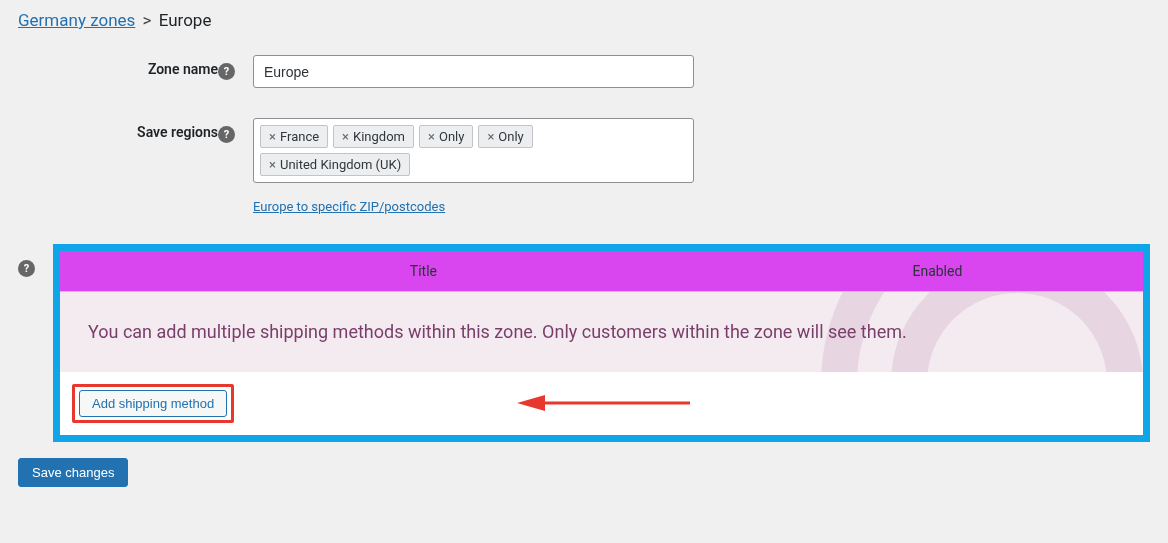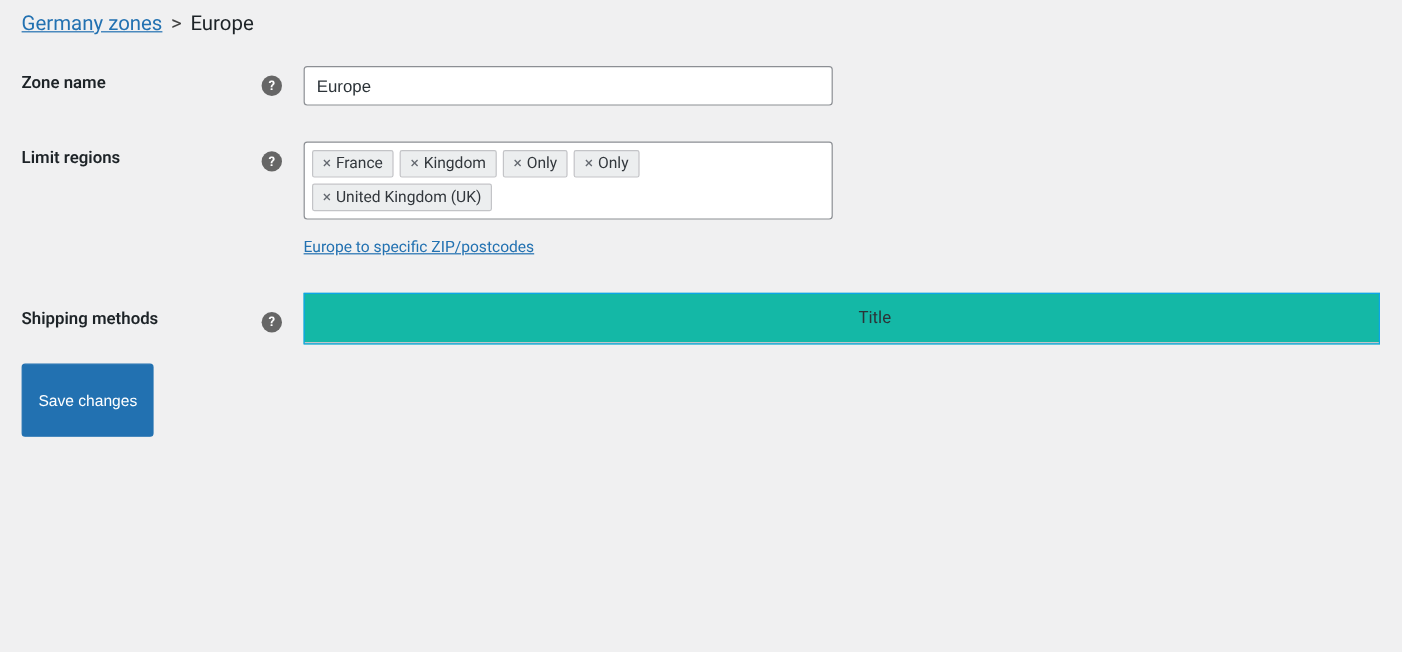--- a/index.html
+++ b/index.html
@@ -27,20 +27,21 @@
       align-items: flex-start;
       margin-bottom: 30px;
     }
     .form-label {
       width: 200px;
       font-weight: 600;
       font-size: 14px;
       padding-top: 6px;
       color: #1d2327;
       flex-shrink: 0;
+      text-align: right;
     }
     .help-icon {
       width: 17px;
       height: 17px;
       border-radius: 50%;
       background: #666;
       color: #fff;
       font-size: 11px;
       font-weight: bold;
       display: inline-flex;
@@ -113,22 +114,22 @@
       font-weight: bold;
       display: inline-flex;
       align-items: center;
       justify-content: center;
       margin-top: 16px;
       margin-right: 18px;
       flex-shrink: 0;
     }
     .methods-table {
       flex: 1;
-      border: 1px solid #0ea5e9;
-      background: #14b8a6;
+      border: 7px solid #0ea5e9;
+      background: #d946ef;
     }
     .methods-header {
       display: flex;
       padding: 12px 0;
       border-bottom: 1px solid #c3c4c7;
     }
     .col-drag { width: 55px; }
     .col-title { flex: 1.2; text-align: center; font-weight: 400; font-size: 14px; color: #2c3338;}
     .col-enabled { flex: 0.8; text-align: center; font-weight: 400; color: #2c3338;}
     .col-desc { flex: 1; text-align: center; font-weight: 400; color: #2c3338;}
@@ -184,21 +185,21 @@
       top: 21px;
       width: 180px;
       height: 20px;
       pointer-events: none;
     }
     .save-btn {
       margin-top: 16px;
       background: #2271b1;
       border: 1px solid #2271b1;
       color: #fff;
-      padding: 22px 13px;
+      padding: 6px 13px;
       font-size: 13px;
       border-radius: 3px;
       cursor: pointer;
     }
   </style>
 </head>
 <body>
 
 
 
@@ -210,21 +211,21 @@
 
 <div class="form-row">
   <div class="form-label">Zone name</div>
   <div class="help-icon">?</div>
   <div class="form-field">
     <input type="text" class="zone-name-input" value="Europe" style="">
   </div>
 </div>
 
 <div class="form-row">
-  <div class="form-label">Limit regions</div>
+  <div class="form-label">Save regions</div>
   <div class="help-icon">?</div>
   <div class="form-field">
     <div class="tags-container">
       <span class="tag">
           <span class="tag-x">×</span>
           <span>France</span>
         </span>
       <span class="tag">
           <span class="tag-x">×</span>
           <span>Kingdom</span>
@@ -240,26 +241,38 @@
       <span class="tag">
           <span class="tag-x">×</span>
           <span>United Kingdom (UK)</span>
         </span>
     </div>
     <a href="#" class="limit-link">Europe to specific ZIP/postcodes</a>
   </div>
 </div>
 
 <div class="methods-row">
-  <div class="methods-label">Shipping methods</div>
   <div class="methods-help">?</div>
   <div class="methods-table">
     <div class="methods-header">
       <div class="col-drag"></div>
       <div class="col-title">Title</div>
+      <div class="col-enabled">Enabled</div>
+    </div>
+    <div class="methods-placeholder">
+      <span>You can add multiple shipping methods within this zone. Only customers within the zone will see them.</span>
+    </div>
+    <div class="methods-footer">
+      <span class="highlight-box">
+        <button class="add-method-btn">Add shipping method</button>
+      </span>
+      <svg class="arrow" viewBox="0 0 180 20">
+        <line x1="30" y1="10" x2="175" y2="10" stroke="#e8372c" stroke-width="3"></line>
+        <polygon points="2,10 30,2 30,18" fill="#e8372c"></polygon>
+      </svg>
     </div>
   </div>
 </div>
 
 <button class="save-btn">Save changes</button>
 
 
 
 
 </body></html>

